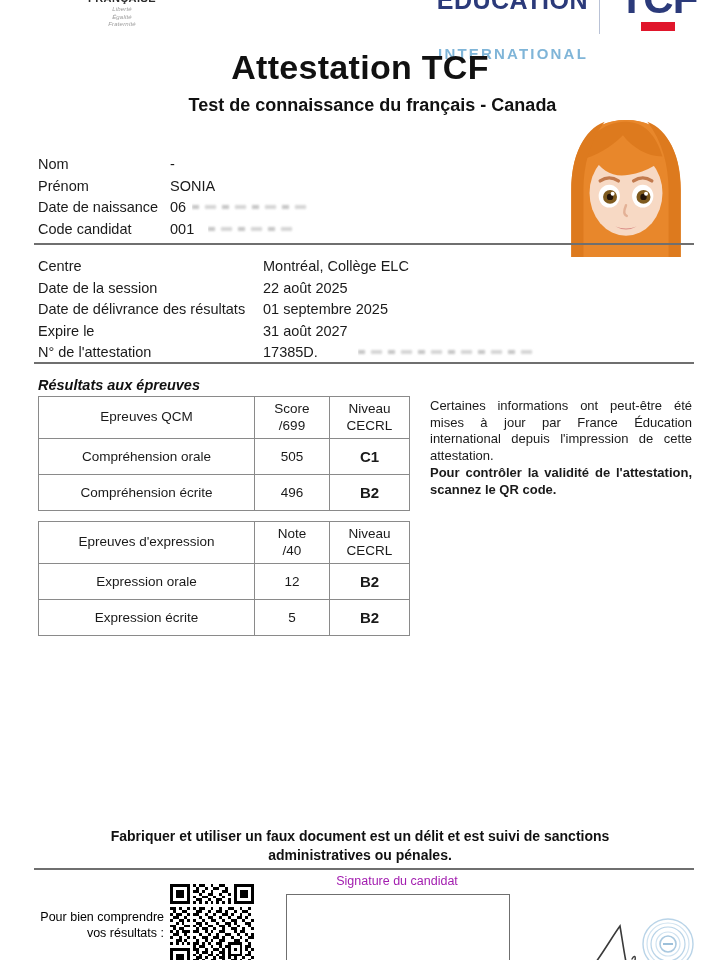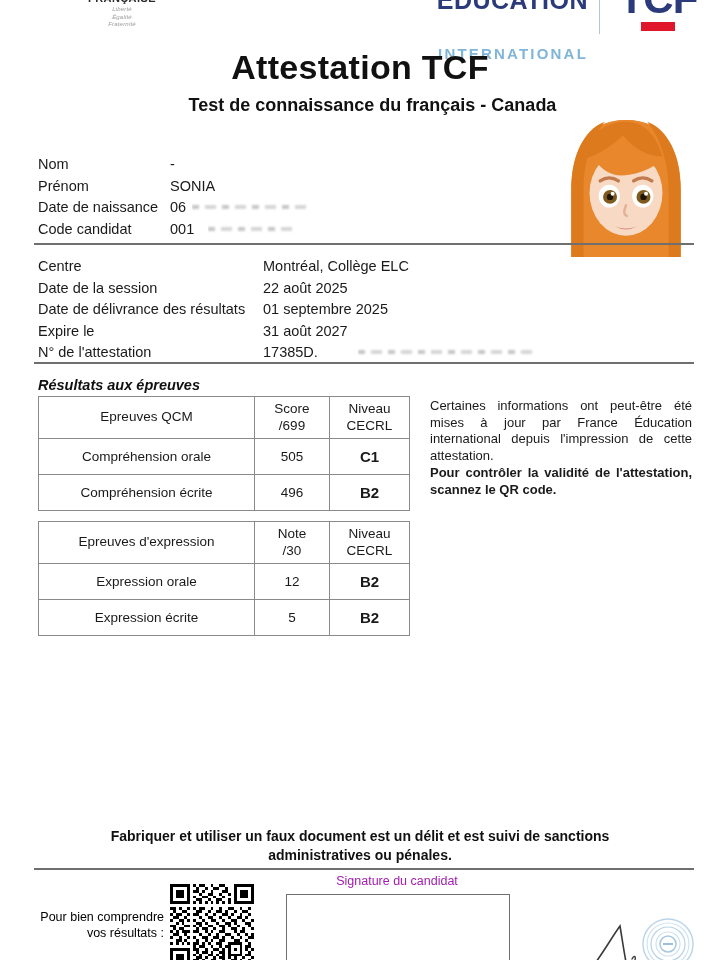--- a/index.html
+++ b/index.html
@@ -467,21 +467,21 @@
       </tr>
     </tbody>
   </table>
 
   <table class="results" id="table-expression">
     <tbody>
       <tr class="head">
         <td class="col-name">Epreuves d'expression</td>
         <td class="col-score">
           <div>Note</div>
-          <div>/30</div>
+          <div>/40</div>
         </td>
         <td class="col-level">
           <div>Niveau</div>
           <div>CECRL</div>
         </td>
       </tr>
       <tr class="body">
         <td>Expression orale</td>
         <td>12</td>
         <td class="level">B2</td>

